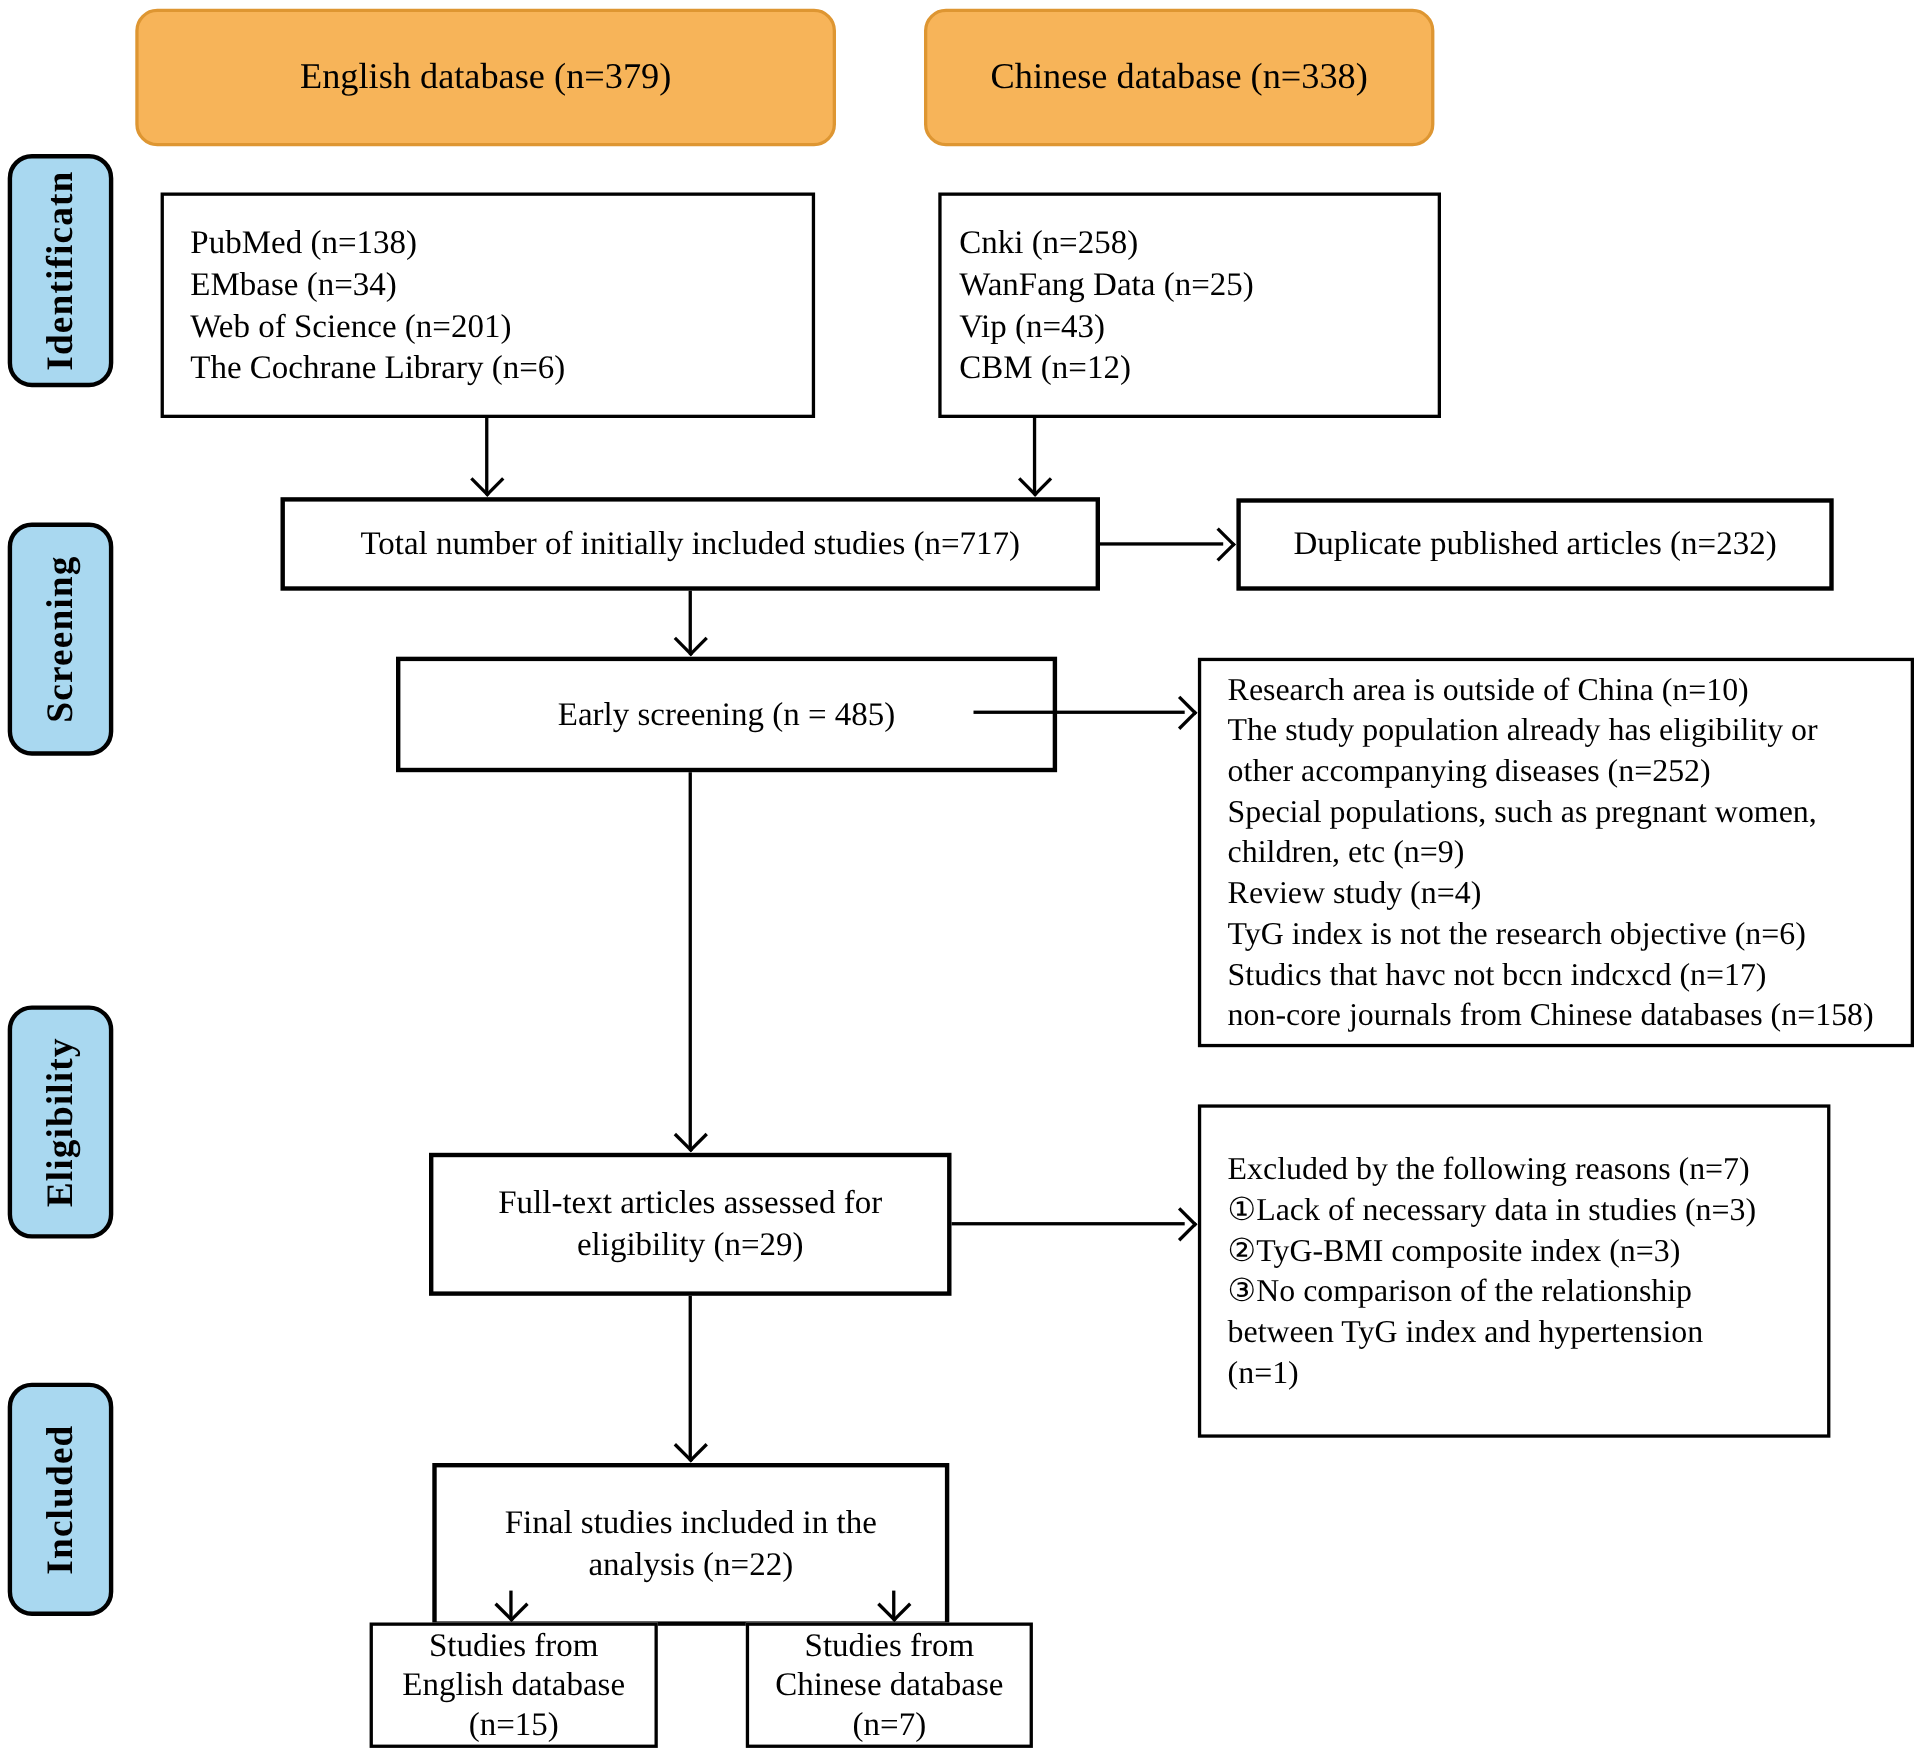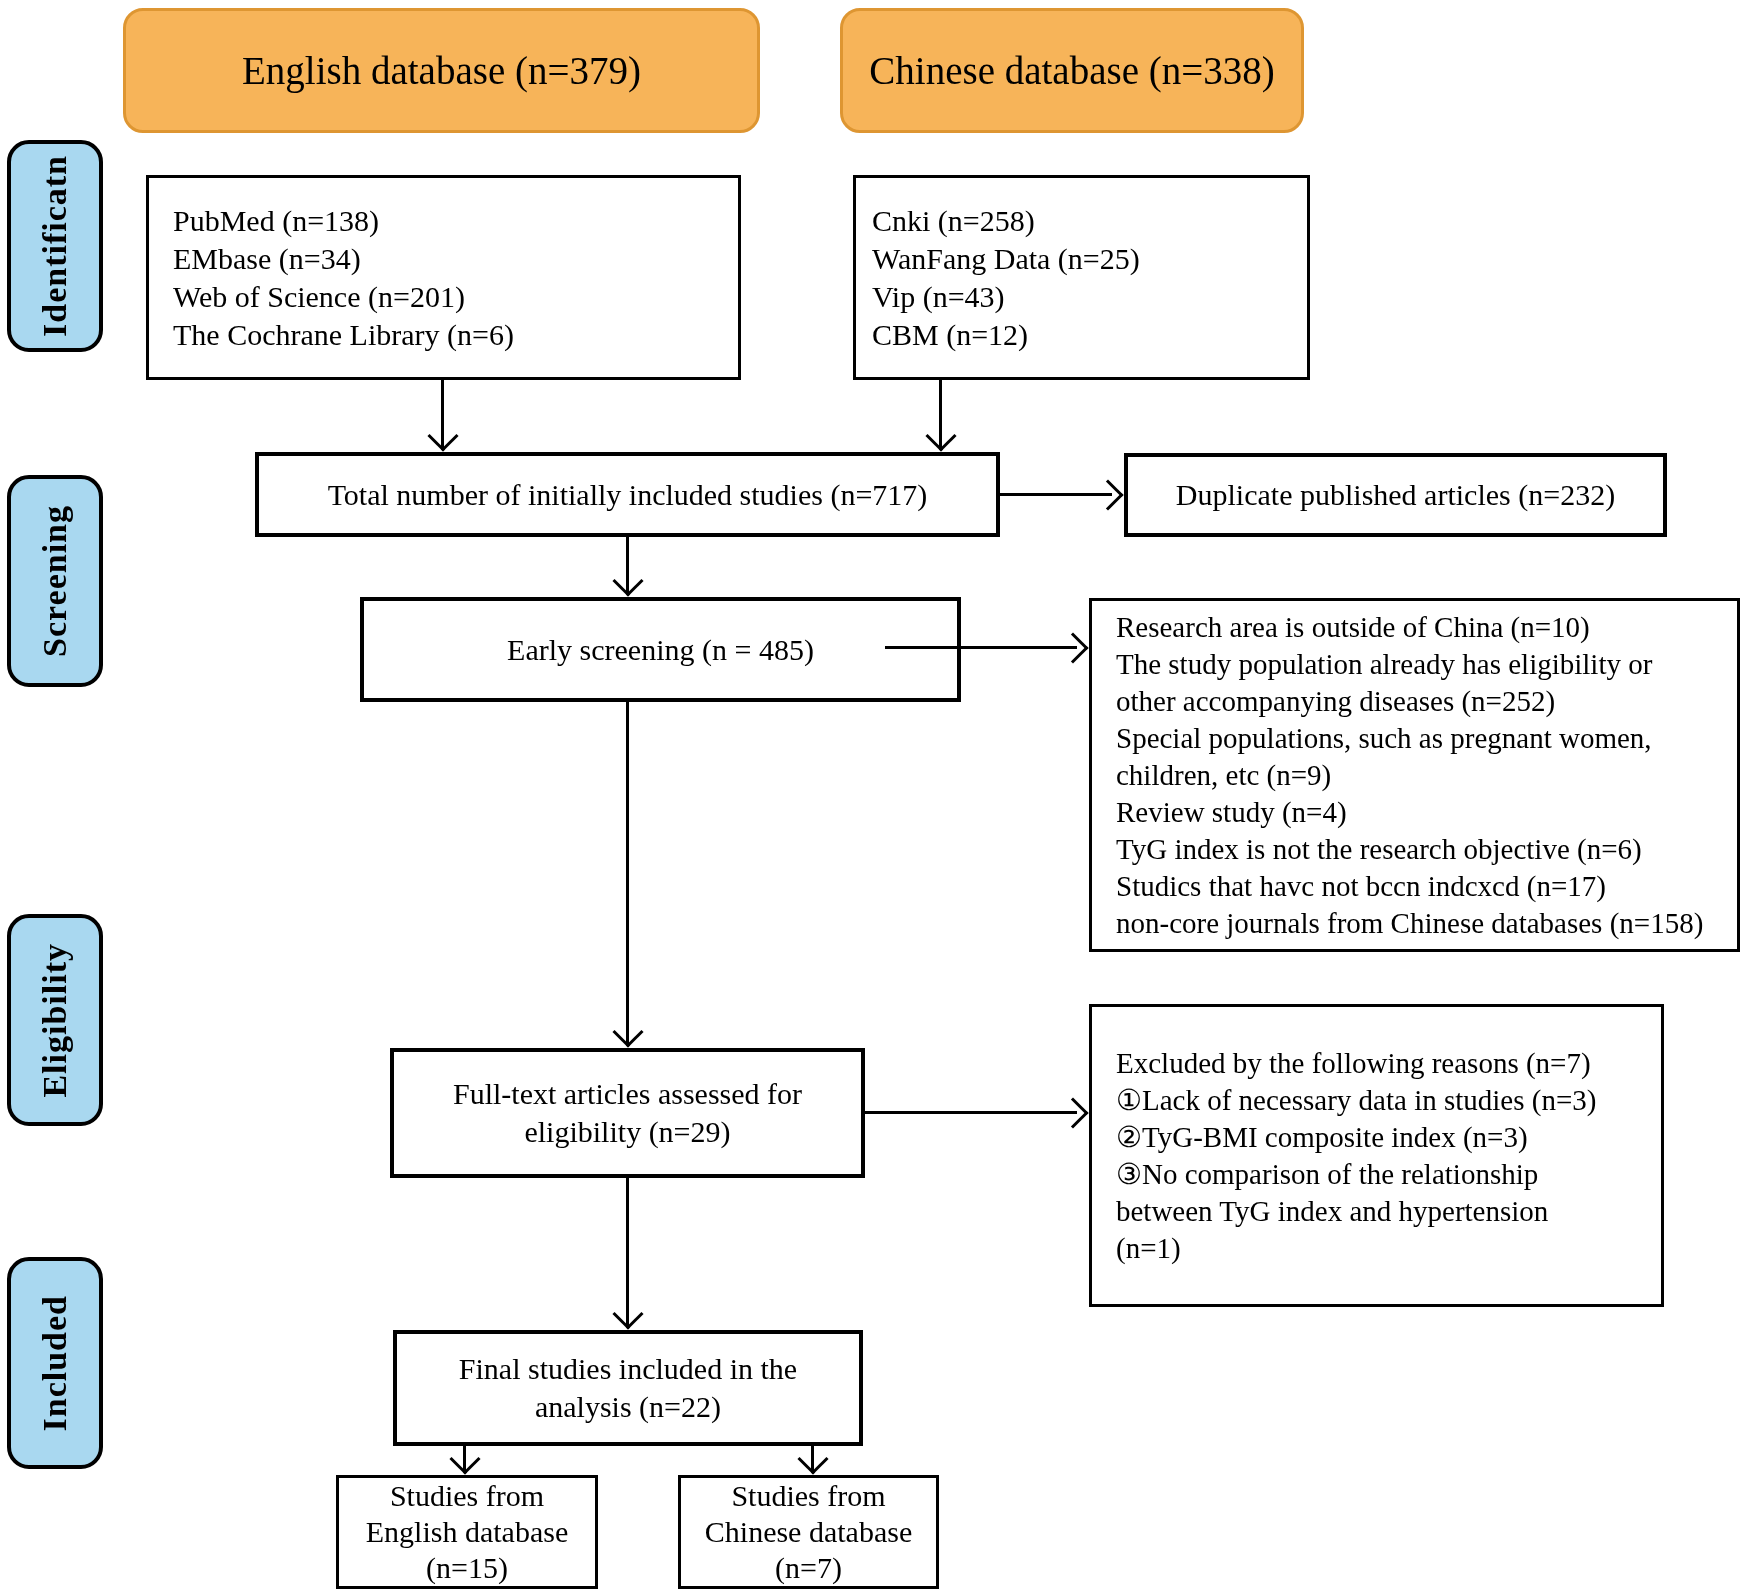--- a/index.html
+++ b/index.html
@@ -10,21 +10,21 @@
     font-family:"Liberation Serif","DejaVu Serif",serif;
     color:#000;
     overflow:hidden;
   }
   .banner{
     position:absolute;
     background:#f7b459;
     border:3px solid #de9632;
     border-radius:20px;
     display:flex;align-items:center;justify-content:center;
-    font-size:39px;
+    font-size:33px;
     box-sizing:border-box;
   }
   .stage{
     position:absolute;
     background:#a9d8f0;
     border:4px solid #000;
     border-radius:22px;
     display:flex;align-items:center;justify-content:center;
     box-sizing:border-box;
   }
@@ -122,21 +122,21 @@
   </div>
   <div class="wbox left sm" style="left:1089px;top:1004px;width:575px;height:303px;">
     <div class="ln">Excluded by the following reasons (n=7)</div>
     <div class="ln">①Lack of necessary data in studies (n=3)</div>
     <div class="ln">②TyG-BMI composite index (n=3)</div>
     <div class="ln">③No comparison of the relationship</div>
     <div class="ln">between TyG index and hypertension</div>
     <div class="ln">(n=1)</div>
   </div>
 
-  <div class="wbox thick center" style="left:393px;top:1330px;width:470px;height:116px;">
+  <div class="wbox thick center" style="left:393px;top:1330px;width:470px;height:148px;">
     <div class="ln">Final studies included in the</div>
     <div class="ln">analysis (n=22)</div>
   </div>
 
   <div class="wbox center" style="left:336px;top:1475px;width:262px;height:114px;line-height:36px;">
     <div class="ln">Studies from</div>
     <div class="ln">English database</div>
     <div class="ln">(n=15)</div>
   </div>
   <div class="wbox center" style="left:678px;top:1475px;width:261px;height:114px;line-height:36px;">

